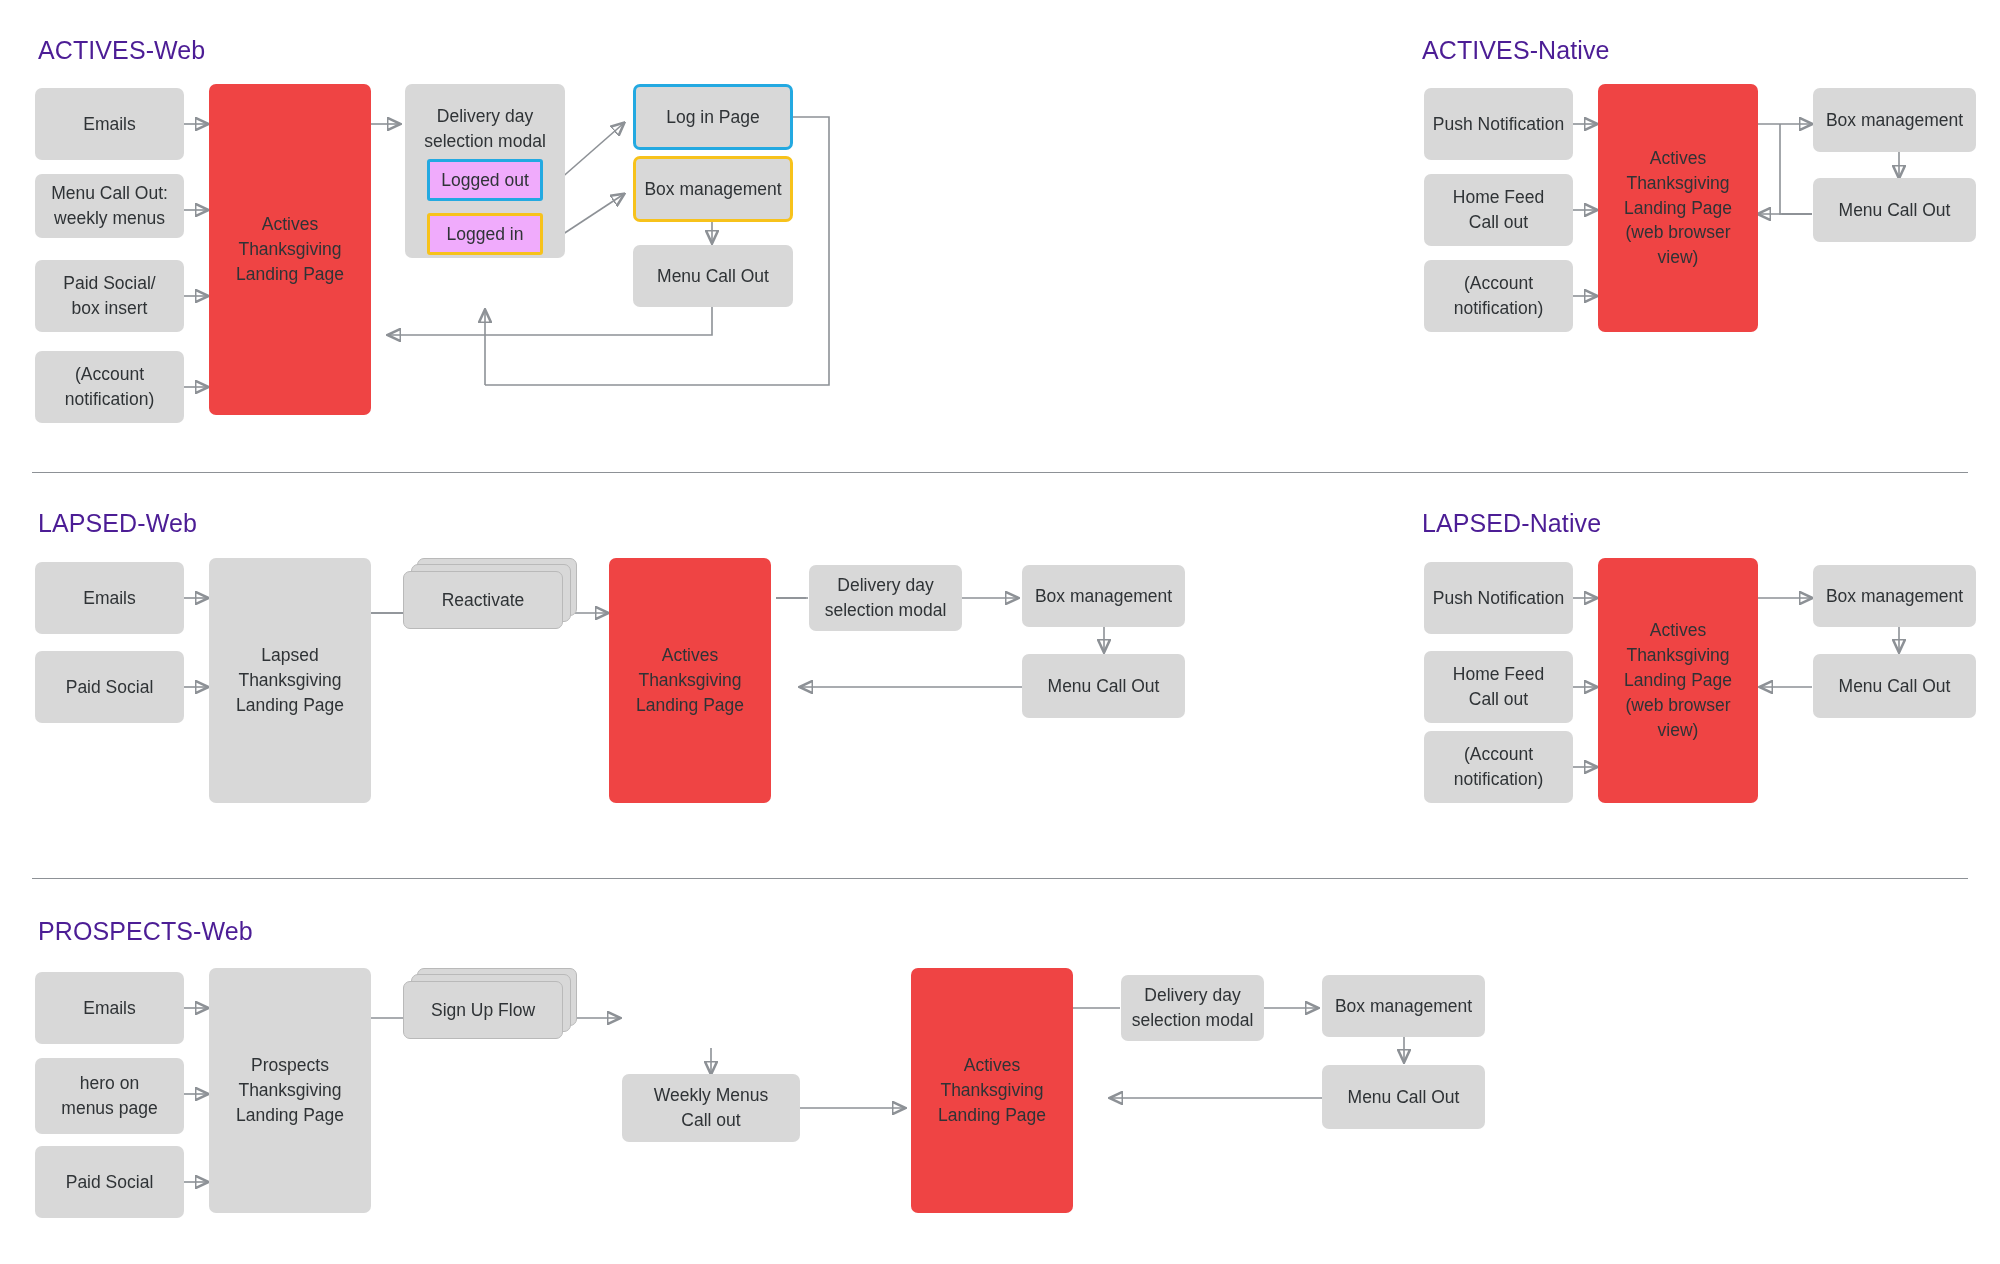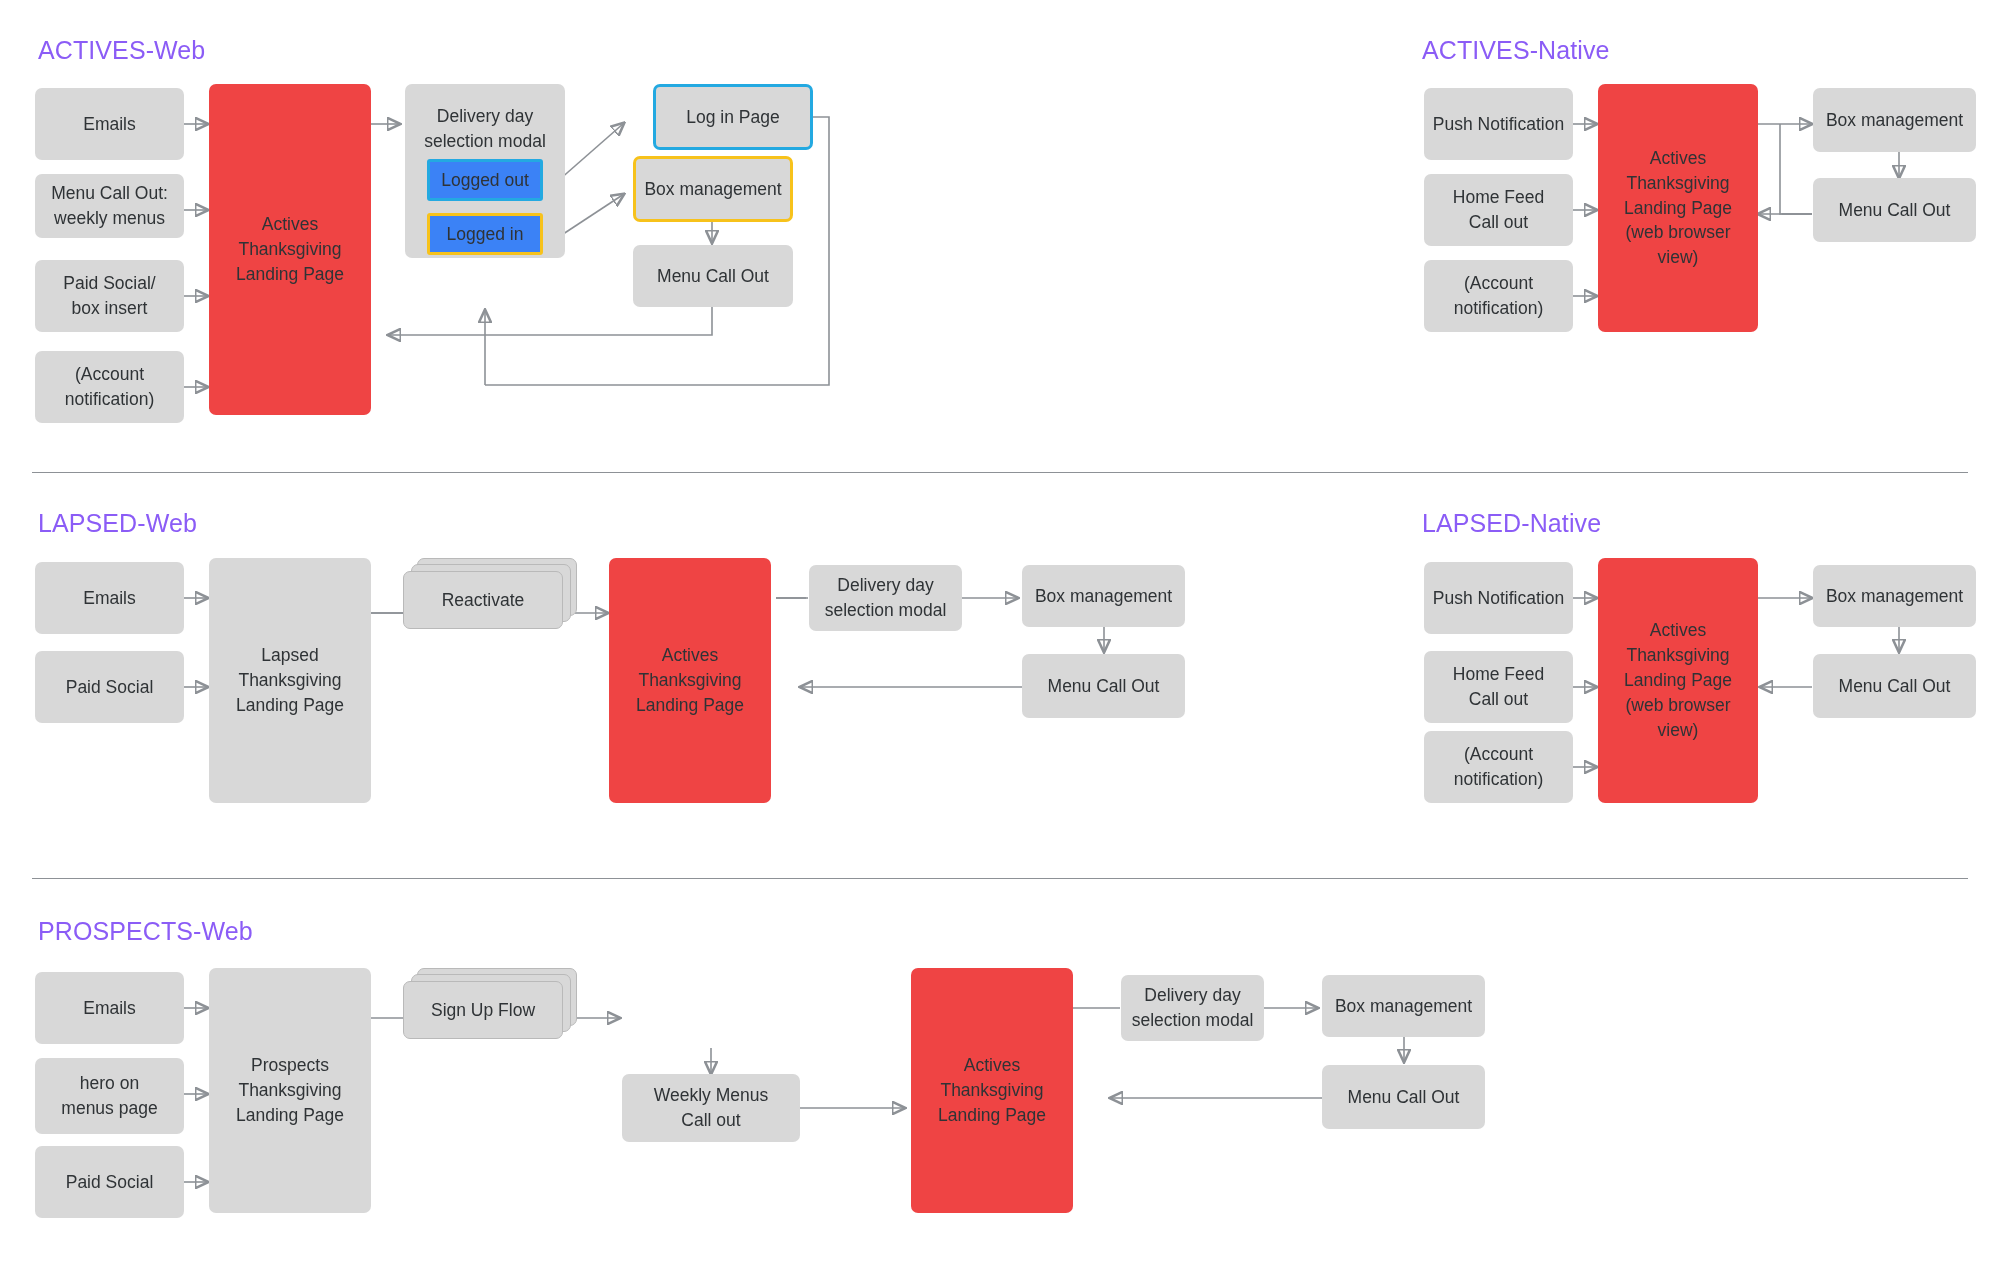--- a/index.html
+++ b/index.html
@@ -9,21 +9,21 @@
     color:#2b2b2b;
     position:relative;
     overflow:hidden;
   }
   .canvas{position:absolute;inset:0;}
   .section-title{
     position:absolute;
     font-size:25px;
     font-weight:400;
     letter-spacing:.1px;
-    color:#8b5cf6;
+    color:#4c1d95;
     white-space:nowrap;
   }
   .divider{
     position:absolute;
     height:1px;
     background:#8d9196;
   }
   
   .node{
     position:absolute;
@@ -37,21 +37,21 @@
     font-size:17.5px;
     line-height:1.42;
     color:#2f3336;
     padding:4px 6px;
     white-space:pre-line;
   }
   .node.dark{background:#ef4444;}
   .node.modal{background:#d8d8d8;align-items:flex-start;padding-top:20px;}
   .node.sub{
     border-radius:3px;
-    background:#3b82f6;
+    background:#f0abfc;
     font-size:17.5px;
   }
   .node.b-blue{border:3px solid #23a9e1;}
   .node.b-yellow{border:3px solid #f7c21b;}
   
   .stack{position:absolute;}
   .stack .card{
     position:absolute;
     box-sizing:border-box;
     background:#d8d8d8;
@@ -151,21 +151,21 @@
 Thanksgiving
 Landing Page</div>
 
   <div class="node modal" style="left:405px;top:84px;width:160px;height:174px;">
     <span>Delivery day
 selection modal</span>
   </div>
   <div class="node sub b-blue" style="left:427px;top:159px;width:116px;height:42px;">Logged out</div>
   <div class="node sub b-yellow" style="left:427px;top:213px;width:116px;height:42px;">Logged in</div>
 
-  <div class="node b-blue" style="left:633px;top:84px;width:160px;height:66px;margin-left:20px;">Log in Page</div>
+  <div class="node b-blue" style="left:633px;top:84px;width:160px;height:66px;">Log in Page</div>
   <div class="node b-yellow" style="left:633px;top:156px;width:160px;height:66px;">Box management</div>
   <div class="node" style="left:633px;top:245px;width:160px;height:62px;">Menu Call Out</div>
 
   <div class="section-title" style="left:1422px;top:36px;">ACTIVES-Native</div>
 
   <div class="node" style="left:1424px;top:88px;width:149px;height:72px;">Push Notification</div>
   <div class="node" style="left:1424px;top:174px;width:149px;height:72px;">Home Feed
 Call out</div>
   <div class="node" style="left:1424px;top:260px;width:149px;height:72px;">(Account
 notification)</div>

